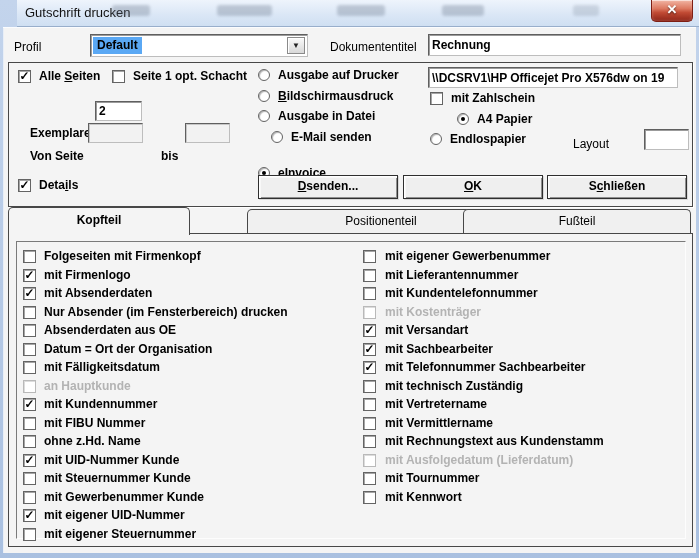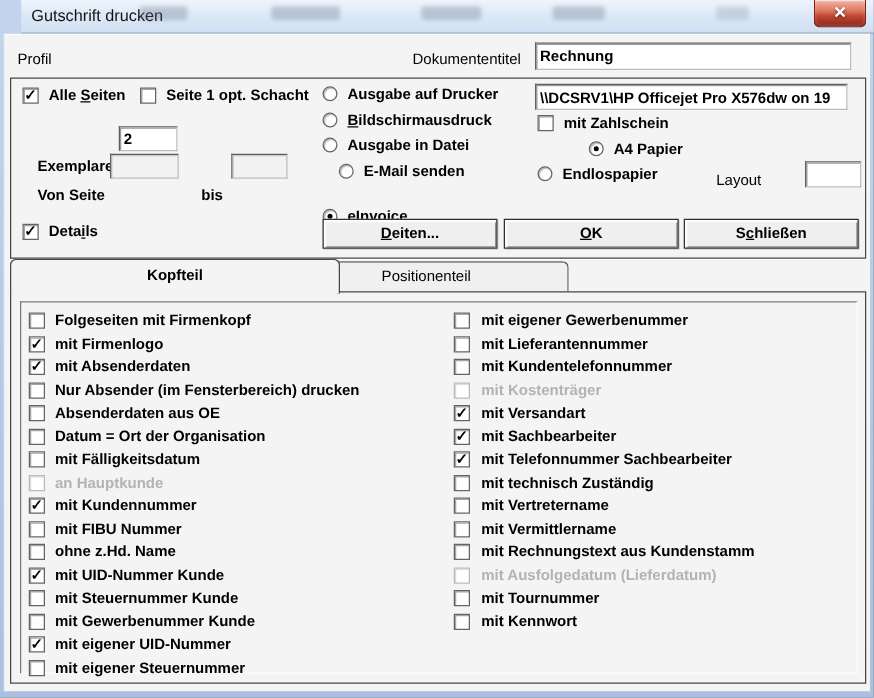--- a/index.html
+++ b/index.html
@@ -81,20 +81,24 @@
     <span class="smudge" id="sm2"></span>
     <span class="smudge" id="sm3"></span>
     <span class="smudge" id="sm4"></span>
     <span class="smudge" id="sm5"></span>
   </div>
   <div id="close-btn">✕</div>
 
   <div id="client"></div>
 
   <span class="lbl" style="left:14px;top:40px;">Profil</span>
+  <div id="combo">
+    <span id="combo-sel">Default</span>
+    <span id="combo-btn">▼</span>
+  </div>
   <span class="lbl" style="left:330px;top:40px;text-align:right;">Dokumententitel</span>
   <input class="inp" style="left: 428px; top: 34px; width: 253px; height: 22px;" value="Rechnung">
 
   <div class="frame3d" id="groupbox"></div>
 
   <div class="ctl-row" style="left:18px;top:70px;">
     <span class="cb on">✓</span>
     <span class="lab"><span>Alle </span><span class="u">S</span><span>eiten</span></span>
   </div>
   <div class="ctl-row" style="left:112px;top:70px;">
@@ -133,43 +137,44 @@
   <div class="ctl-row" style="left:258px;top:167px;">
     <span class="radio on"></span>
     <span class="lab"><span>eInvoice</span><span class="u"></span><span></span></span>
   </div>
 
   <input class="inp" style="left: 428px; top: 67px; width: 250px; height: 21px; font-size: 12px;" value="\\DCSRV1\HP Officejet Pro X576dw on 19">
   <div class="ctl-row" style="left:430px;top:92px;">
     <span class="cb"></span>
     <span class="lab">mit Zahlschein</span>
   </div>
-  <div class="ctl-row" style="left:444px;top:113px;padding-left:27px;">
+  <div class="ctl-row" style="left:430px;top:113px;padding-left:27px;">
     <span class="radio on"></span>
     <span class="lab">A4 Papier</span>
   </div>
   <div class="ctl-row" style="left:430px;top:133px;">
     <span class="radio"></span>
     <span class="lab">Endlospapier</span>
   </div>
   <span class="lbl" style="left:573px;top:137px;">Layout</span>
   <input class="inp" style="left: 644px; top: 129px; width: 45px; height: 21px;" value="">
 
   <div class="btn" style="left:258px;">
-    <span></span><span class="u">D</span><span>eiten...</span>
+    <span></span><span class="u">D</span><span>senden...</span>
   </div>
   <div class="btn" style="left:403px;">
     <span></span><span class="u">O</span><span>K</span>
   </div>
   <div class="btn" style="left:547px;">
     <span>S</span><span class="u">c</span><span>hließen</span>
   </div>
 
-  <div class="tab on" style="left:8px;width:264px;">Kopfteil</div>
-  <div class="tab" style="left:227px;width:228px;">Positionenteil</div>
+  <div class="tab on" style="left:8px;width:182px;">Kopfteil</div>
+  <div class="tab" style="left:247px;width:268px;">Positionenteil</div>
+  <div class="tab" style="left:463px;width:228px;">Fußteil</div>
 
   <div id="panel">
     <div id="innerbox"></div>
     <div class="col" id="col-left">
         <div class="cbrow" style="top: 16px;">
     <span class="cb"></span>
     <span class="cbl">Folgeseiten mit Firmenkopf</span>
   </div>
         <div class="cbrow on" style="top: 34.5px;">
     <span class="cb">✓</span>

